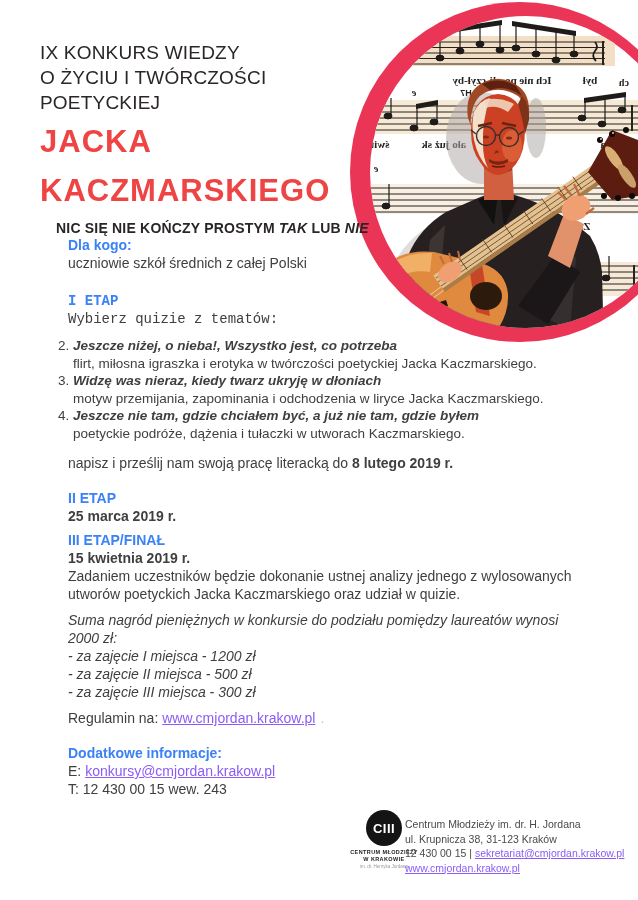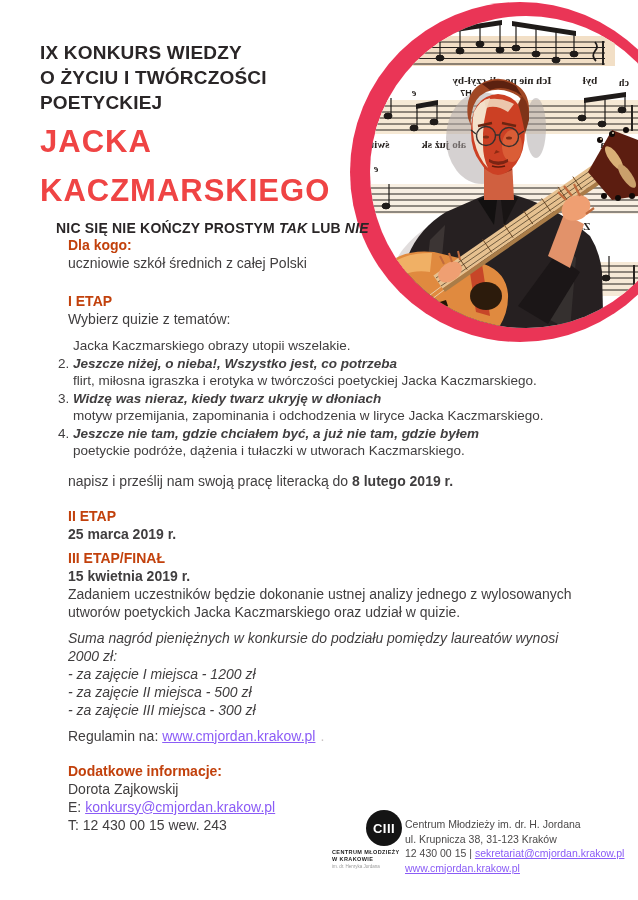--- a/index.html
+++ b/index.html
@@ -1,48 +1,48 @@
 <!DOCTYPE html>
 <html><head>
 <meta charset="utf-8">
 <style>
   html,body{margin:0;padding:0;}
   body{width:638px;height:900px;position:relative;overflow:hidden;background:#fff;
        font-family:"Liberation Sans",sans-serif;color:#403e3f;}
 
   
   .hdr{position:absolute;left:40px;top:40px;width:345px;}
-  .kicker{font-size:19px;line-height:25px;font-weight:700;color:#2a2627;letter-spacing:.2px;}
+  .kicker{font-size:19px;line-height:25px;font-weight:400;color:#2a2627;letter-spacing:.2px;}
   .bigname{font-size:31px;line-height:44px;font-weight:700;color:#ef4444;letter-spacing:1px;margin-top:5px;}
   .tagline{margin-top:7px;font-size:14px;font-weight:700;color:#2a2627;letter-spacing:.2px;margin-left:16px;}
   .tagline .it{font-style:italic;}
 
   
   .illu{position:absolute;top:0;right:0;width:288px;height:352px;}
 
   
   .content{position:absolute;left:68px;top:236px;width:510px;font-size:14px;line-height:18px;}
-  .red{color:#c2410c;font-weight:700;}
+  .red{color:#3b82f6;font-weight:700;}
   .bold{font-weight:700;}
   .b-dlakogo{margin-bottom:20px;}
-  .b-etap1{margin-bottom:9px;}
+  .b-etap1{margin-bottom:9px;font-family:Liberation Mono, monospace;}
   .topics{margin-left:-10px;margin-bottom:12px;font-size:13.5px;line-height:17.5px;}
   .t-num{display:inline-block;width:15px;}
   .t-title{font-weight:700;font-style:italic;}
   .t-desc{padding-left:15px;}
   .deadline{margin-bottom:17px;}
   .b-etap2{margin-bottom:6px;}
   .b-etap3{margin-bottom:8px;}
   .b-prizes{margin-bottom:8px;font-style:italic;}
   .b-reg{margin-bottom:17px;}
   a,.lnk{color:#8b5cf6;text-decoration:underline;cursor:pointer;}
   .dot{color:#c9c3c3;margin-left:5px;}
 
   
-  .logo-wrap{position:absolute;left:332px;top:810px;width:104px;text-align:left;}
+  .logo-wrap{position:absolute;left:332px;top:810px;width:104px;text-align:center;}
   .logo-circle{width:36px;height:36px;border-radius:50%;background:#141414;color:#fff;
     margin:0 auto;display:flex;align-items:center;justify-content:center;
     font-weight:700;font-size:13px;letter-spacing:.5px;}
   .logo-cap{margin-top:3px;font-size:5.5px;font-weight:700;color:#222;letter-spacing:.4px;line-height:7px;}
   .logo-sub{font-size:4.5px;color:#9a9a9a;margin-top:1px;}
   .addr{position:absolute;left:405px;top:817px;font-size:10.5px;line-height:14.6px;color:#4b4949;}
 </style>
 </head>
 <body>
 
@@ -198,21 +198,20 @@
     <div>uczniowie szkół średnich z całej Polski</div>
   </div>
 
   <div class="b-etap1">
     <div class="red">I ETAP</div>
     <div>Wybierz quizie z tematów:</div>
   </div>
 
   <div class="topics">
     <div>
-      <div class="t-desc">Jacka Kaczmarskiego obrazy utopii wszelakie.</div>
     </div>
     <div>
       <div><span class="t-num">2.</span><span class="t-title">Jeszcze niżej, o nieba!, Wszystko jest, co potrzeba</span></div>
       <div class="t-desc">flirt, miłosna igraszka i erotyka w twórczości poetyckiej Jacka Kaczmarskiego.</div>
     </div>
     <div>
       <div><span class="t-num">3.</span><span class="t-title">Widzę was nieraz, kiedy twarz ukryję w dłoniach</span></div>
       <div class="t-desc">motyw przemijania, zapominania i odchodzenia w liryce Jacka Kaczmarskiego.</div>
     </div>
     <div>
@@ -238,21 +237,20 @@
     <div>Suma nagród pieniężnych w konkursie do podziału pomiędzy laureatów wynosi 2000 zł:</div>
     <div> - za zajęcie I miejsca - 1200 zł</div>
     <div> - za zajęcie II miejsca - 500 zł</div>
     <div> - za zajęcie III miejsca - 300 zł</div>
   </div>
 
   <div class="b-reg"><span>Regulamin na: </span><span class="lnk">www.cmjordan.krakow.pl</span><span class="dot">.</span></div>
 
   <div>
     <div class="red">Dodatkowe informacje:</div>
-    <div>Dorota Zajkowskij</div>
     <div><span>E: </span><span class="lnk">konkursy@cmjordan.krakow.pl</span></div>
     <div>T: 12 430 00 15 wew. 243</div>
   </div>
 </div>
 
 <div class="logo-wrap">
   <div class="logo-circle">CIII</div>
   <div class="logo-cap">
     <div>CENTRUM MŁODZIEŻY</div>
     <div>W KRAKOWIE</div>

